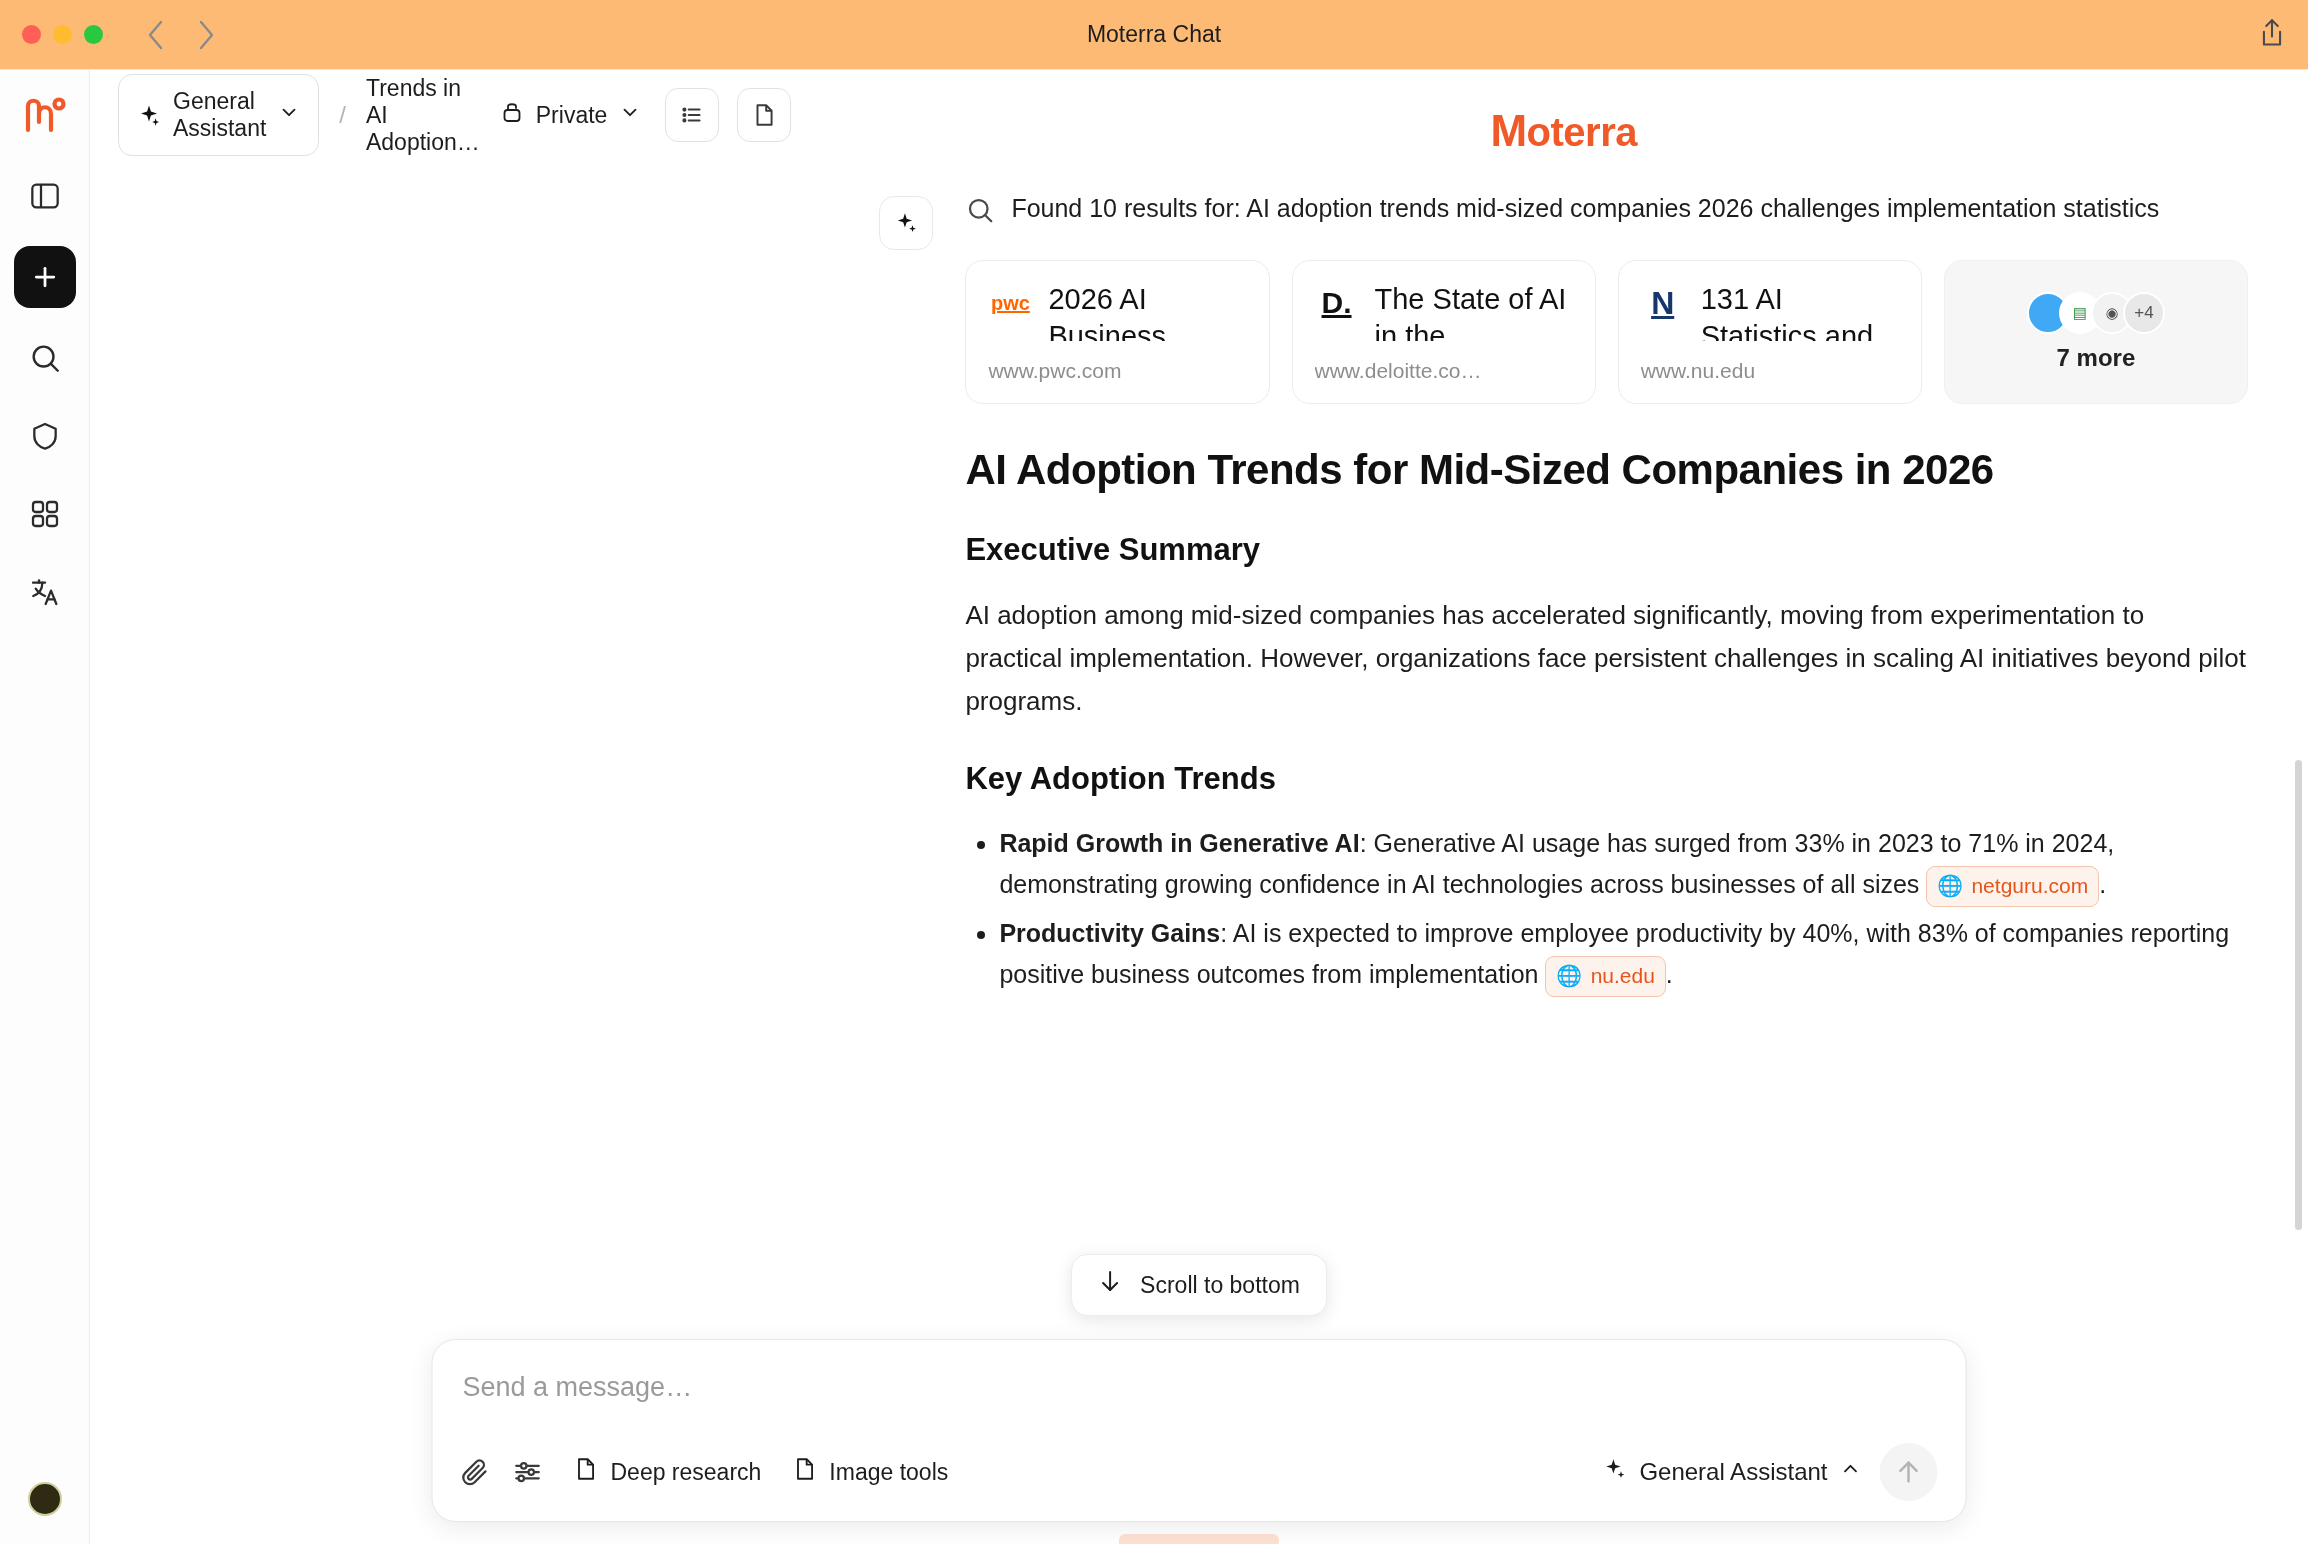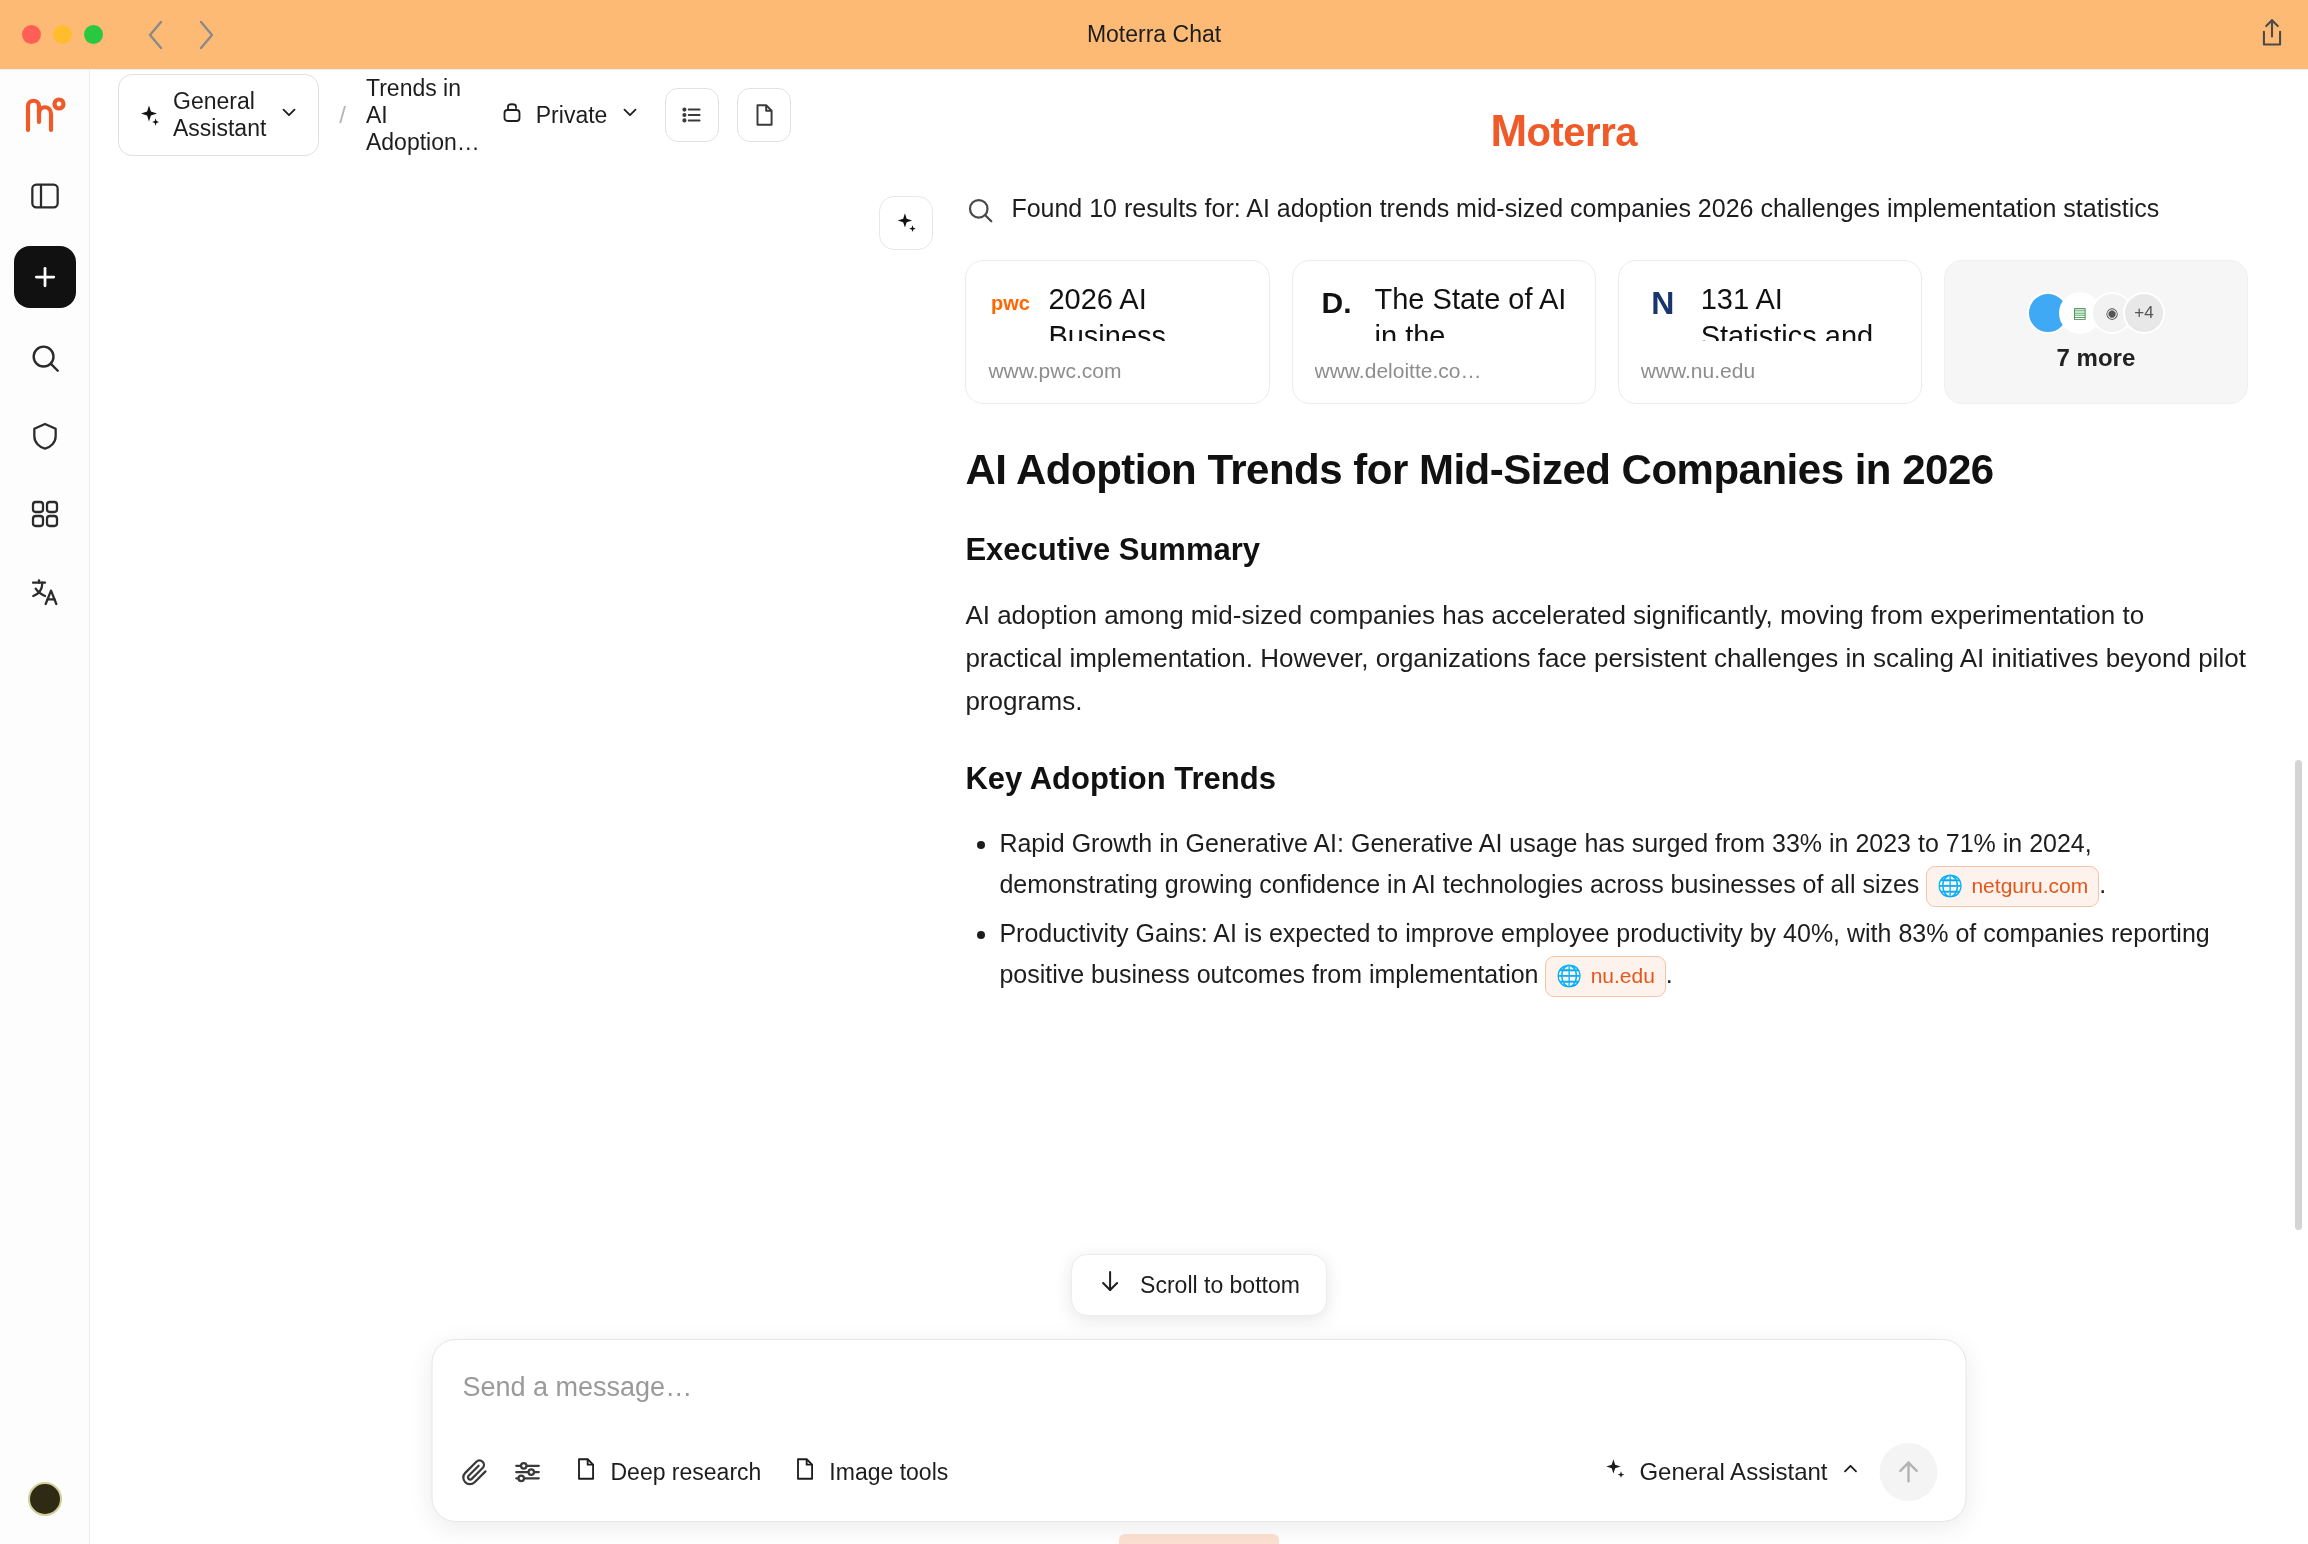--- a/index.html
+++ b/index.html
@@ -230,20 +230,21 @@
     display: flex;
     gap: 16px;
     align-items: flex-start;
   }
   .favicon {
     width: 44px; height: 44px;
     flex: 0 0 44px;
     display: flex; align-items: center; justify-content: center;
     font-weight: 700;
     font-size: 24px;
+    text-decoration: underline;
   }
   .card-title {
     font-size: 29px;
     line-height: 1.25;
     color: #111;
     font-weight: 400;
     max-height: 60px;
     overflow: hidden;
   }
   .card-url {
@@ -298,21 +299,21 @@
     color: #1d1d1f;
     margin: 26px 0 0 18px;
   }
   ul.doc {
     margin: 26px 0 0 52px;
     font-size: 25px;
     line-height: 1.65;
     color: #1d1d1f;
   }
   ul.doc li { margin-bottom: 6px; }
-  ul.doc b { font-weight: 400; }
+  ul.doc b { font-weight: 700; }
   .cite {
     display: inline-flex;
     align-items: center;
     gap: 8px;
     border: 1px solid #f3c5ad;
     background: #fdf2ec;
     color: #e4561b;
     border-radius: 9px;
     font-size: 21px;
     padding: 2px 10px;

